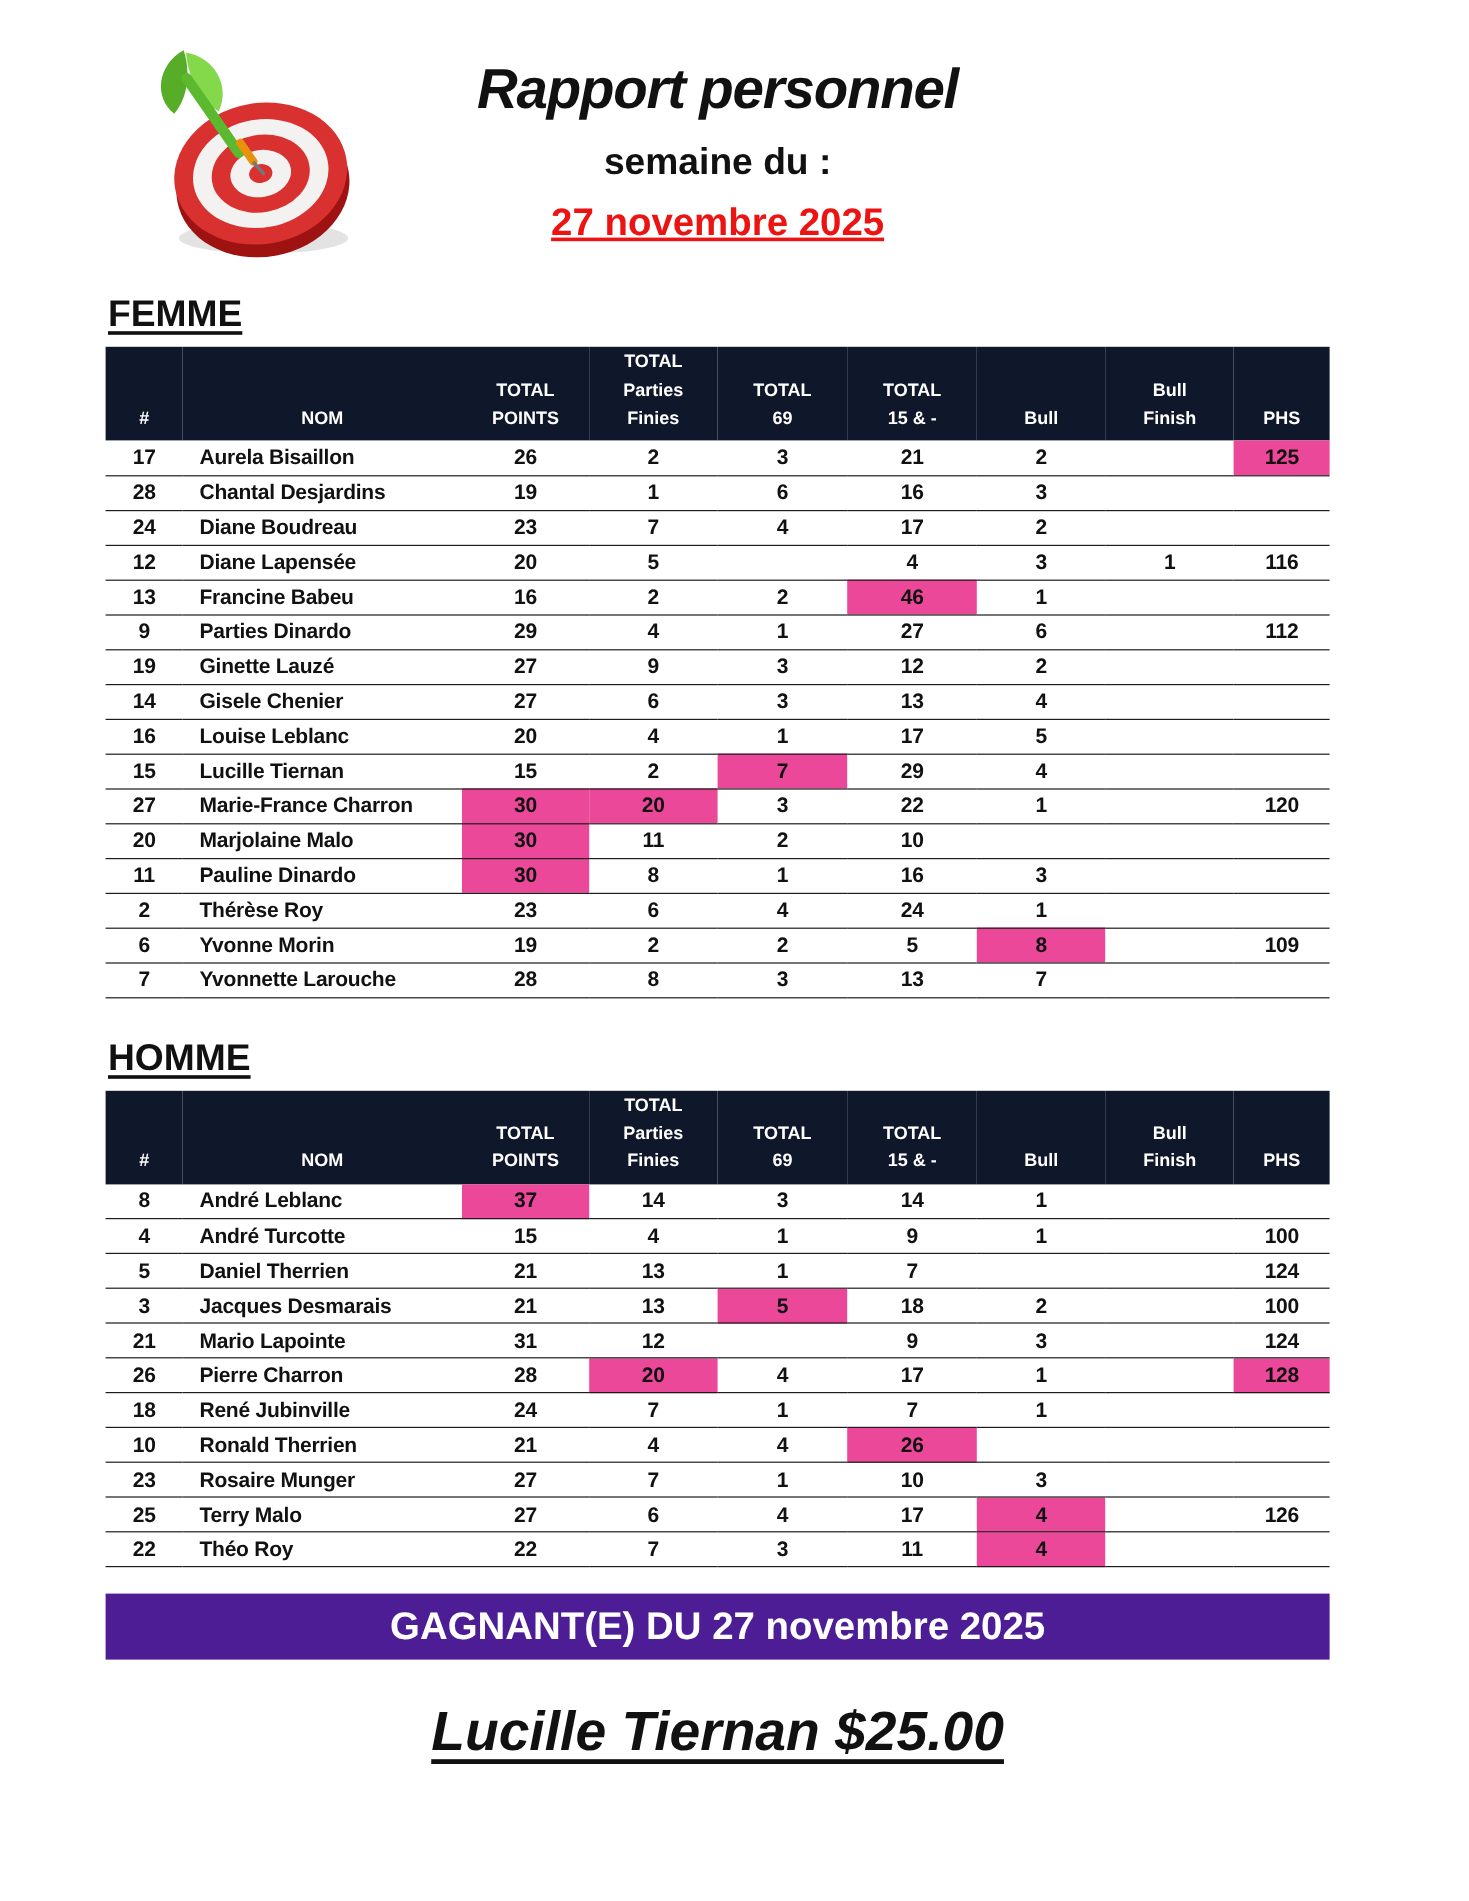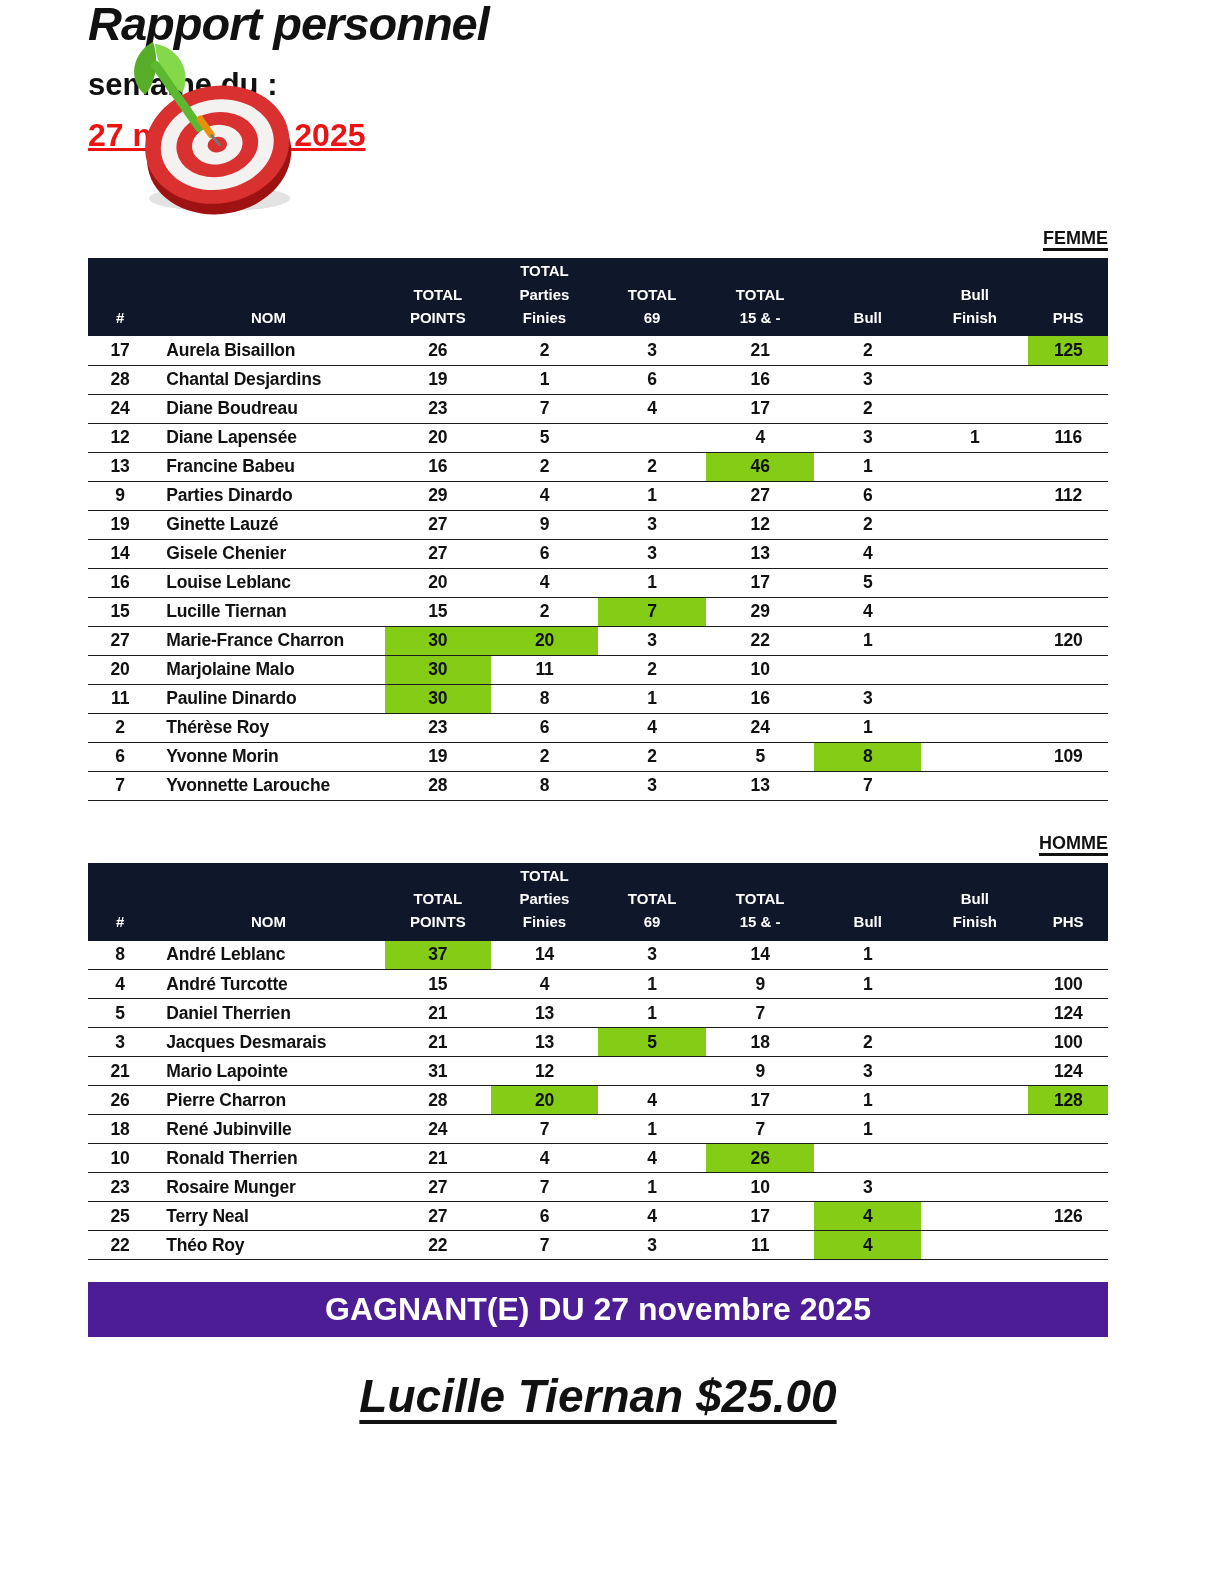--- a/index.html
+++ b/index.html
@@ -7,34 +7,33 @@
     width:1224px;height:1584px;background:#ffffff;
     font-family:"Liberation Sans","DejaVu Sans",sans-serif;
     color:#111;
   }
   .page{width:1224px;height:1584px;position:relative;overflow:hidden;}
   .content{margin-left:88px;width:1020px;}
 
   
   .page-header{position:relative;height:228px;}
   .logo{position:absolute;left:14px;top:34px;width:196px;height:186px;}
-  .titles{}
+  .titles{text-align:center;padding-top:50px;}
   .main-title{
     font-size:47px;font-weight:bold;font-style:italic;line-height:1;
     letter-spacing:-1px;margin:0;
   }
   .subtitle{font-size:31px;font-weight:bold;margin-top:20px;}
   .report-date{font-size:32px;font-weight:bold;margin-top:14px;color:#ec1313;text-decoration:underline;}
 
   
   .section-label{
-    font-size:18px;font-weight:bold;letter-spacing:0px;
+    font-size:31px;font-weight:bold;letter-spacing:0px;
     text-decoration:underline;text-decoration-thickness:3px;text-underline-offset:4px;
-    margin:0 0 9px 2px;
-    text-align:right;
+    margin:16px 0 9px 2px;
   }
   .section-femme{margin-top:0px;}
   .section-homme{margin-top:32px;}
 
   
   table.stats{
     width:1020px;border-collapse:collapse;table-layout:fixed;
   }
   table.stats thead tr{height:78px;}
   table.stats th{
@@ -42,21 +41,21 @@
     vertical-align:bottom;text-align:center;padding:0 0 7px 0;
     white-space:pre-line;line-height:1.55;
   }
   table.stats th.nom{text-align:center;}
   table.stats tbody tr{height:29px;}
   table.stats td{
     font-size:17.5px;font-weight:bold;text-align:center;vertical-align:middle;
     border-bottom:1px solid #1c1c1c;padding:0;letter-spacing:-0.2px;
   }
   table.stats td.nom{text-align:left;padding-left:14px;}
-  table.stats td.hl{background:#84cc16;}
+  table.stats td.hl{background:#ec4899;}
 
   
   .winner-banner{
     margin-top:22px;width:1020px;height:55px;background:#4c1d95;
     color:#ffffff;font-size:32px;font-weight:bold;text-align:center;line-height:55px;
   }
   .winner-name{
     margin-top:32px;text-align:center;font-size:46px;font-weight:bold;font-style:italic;
   }
   .winner-name span{
@@ -437,21 +436,21 @@
               <td>27</td>
               <td>7</td>
               <td>1</td>
               <td>10</td>
               <td>3</td>
               <td></td>
               <td></td>
             </tr>
             <tr>
               <td>25</td>
-              <td class="nom">Terry Neal</td>
+              <td class="nom">Terry Malo</td>
               <td>27</td>
               <td>6</td>
               <td>4</td>
               <td>17</td>
               <td class="hl">4</td>
               <td></td>
               <td>126</td>
             </tr>
             <tr>
               <td>22</td>

